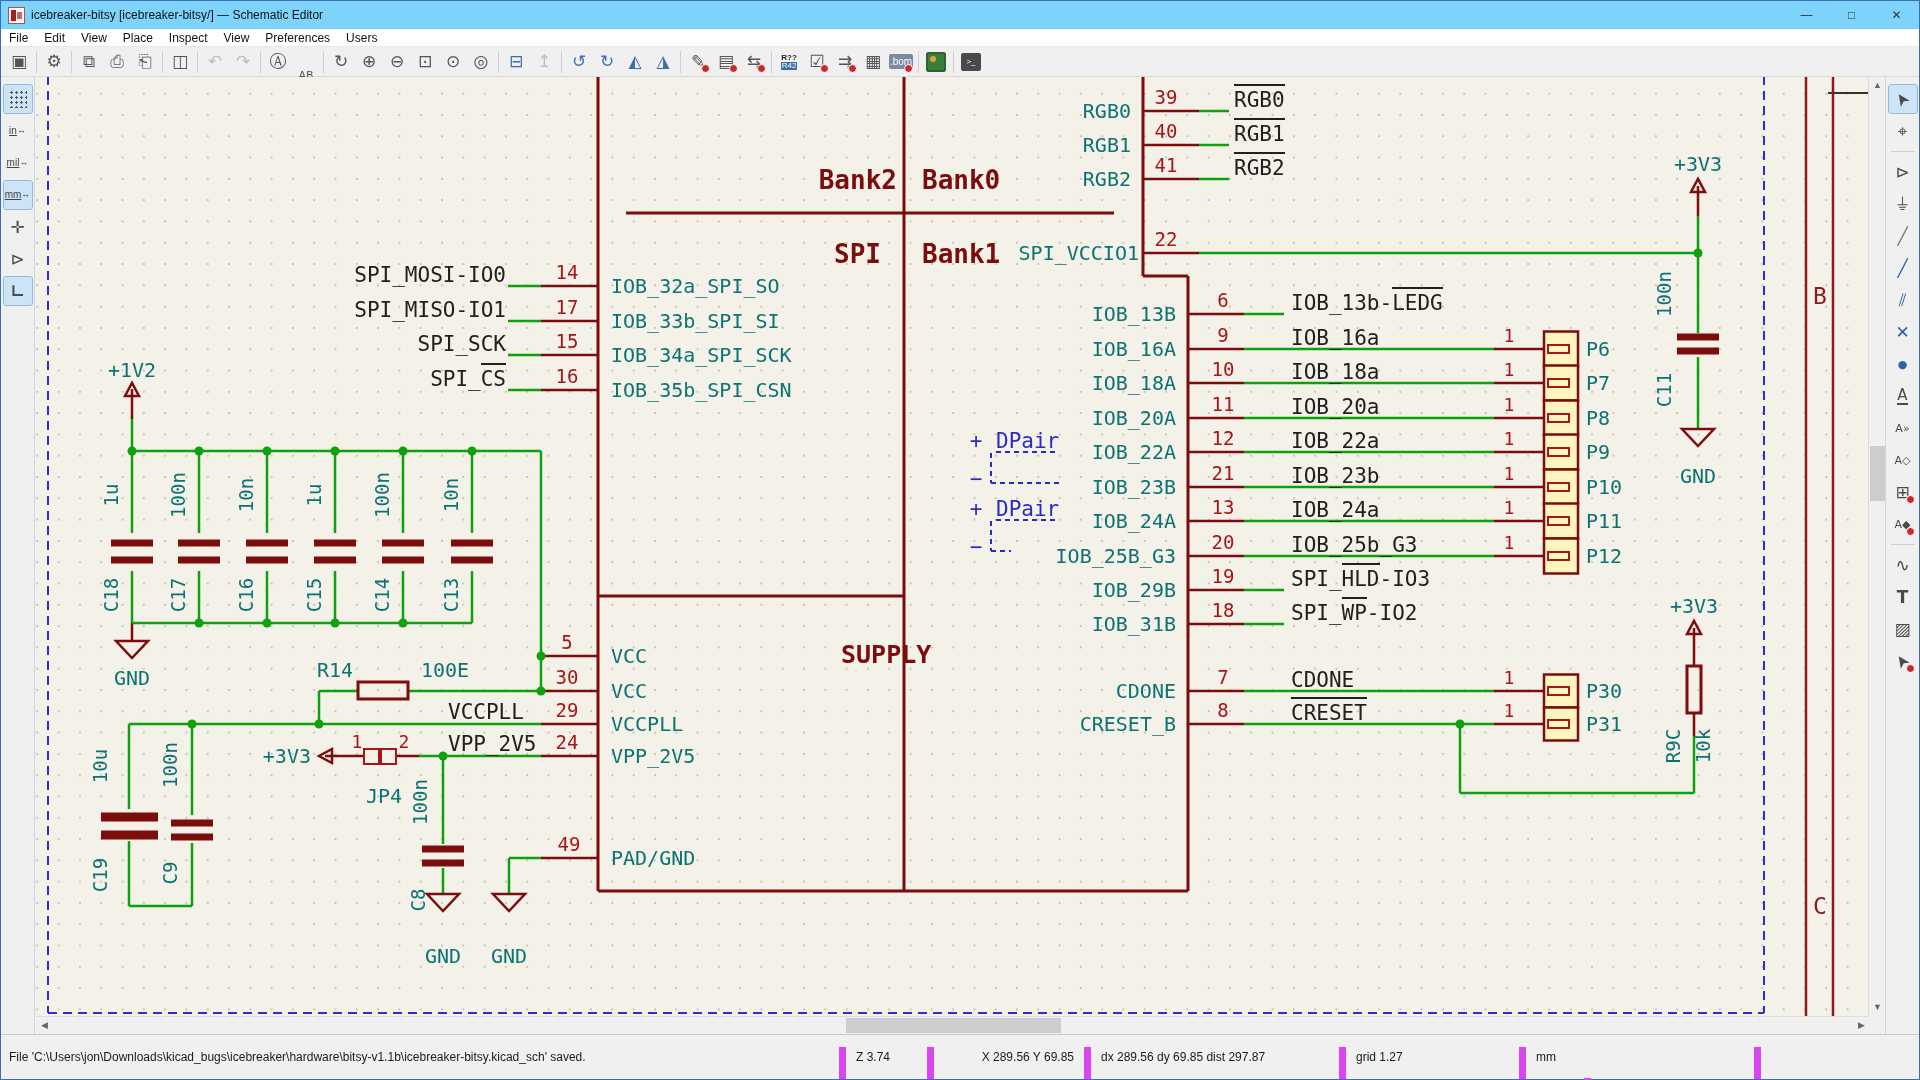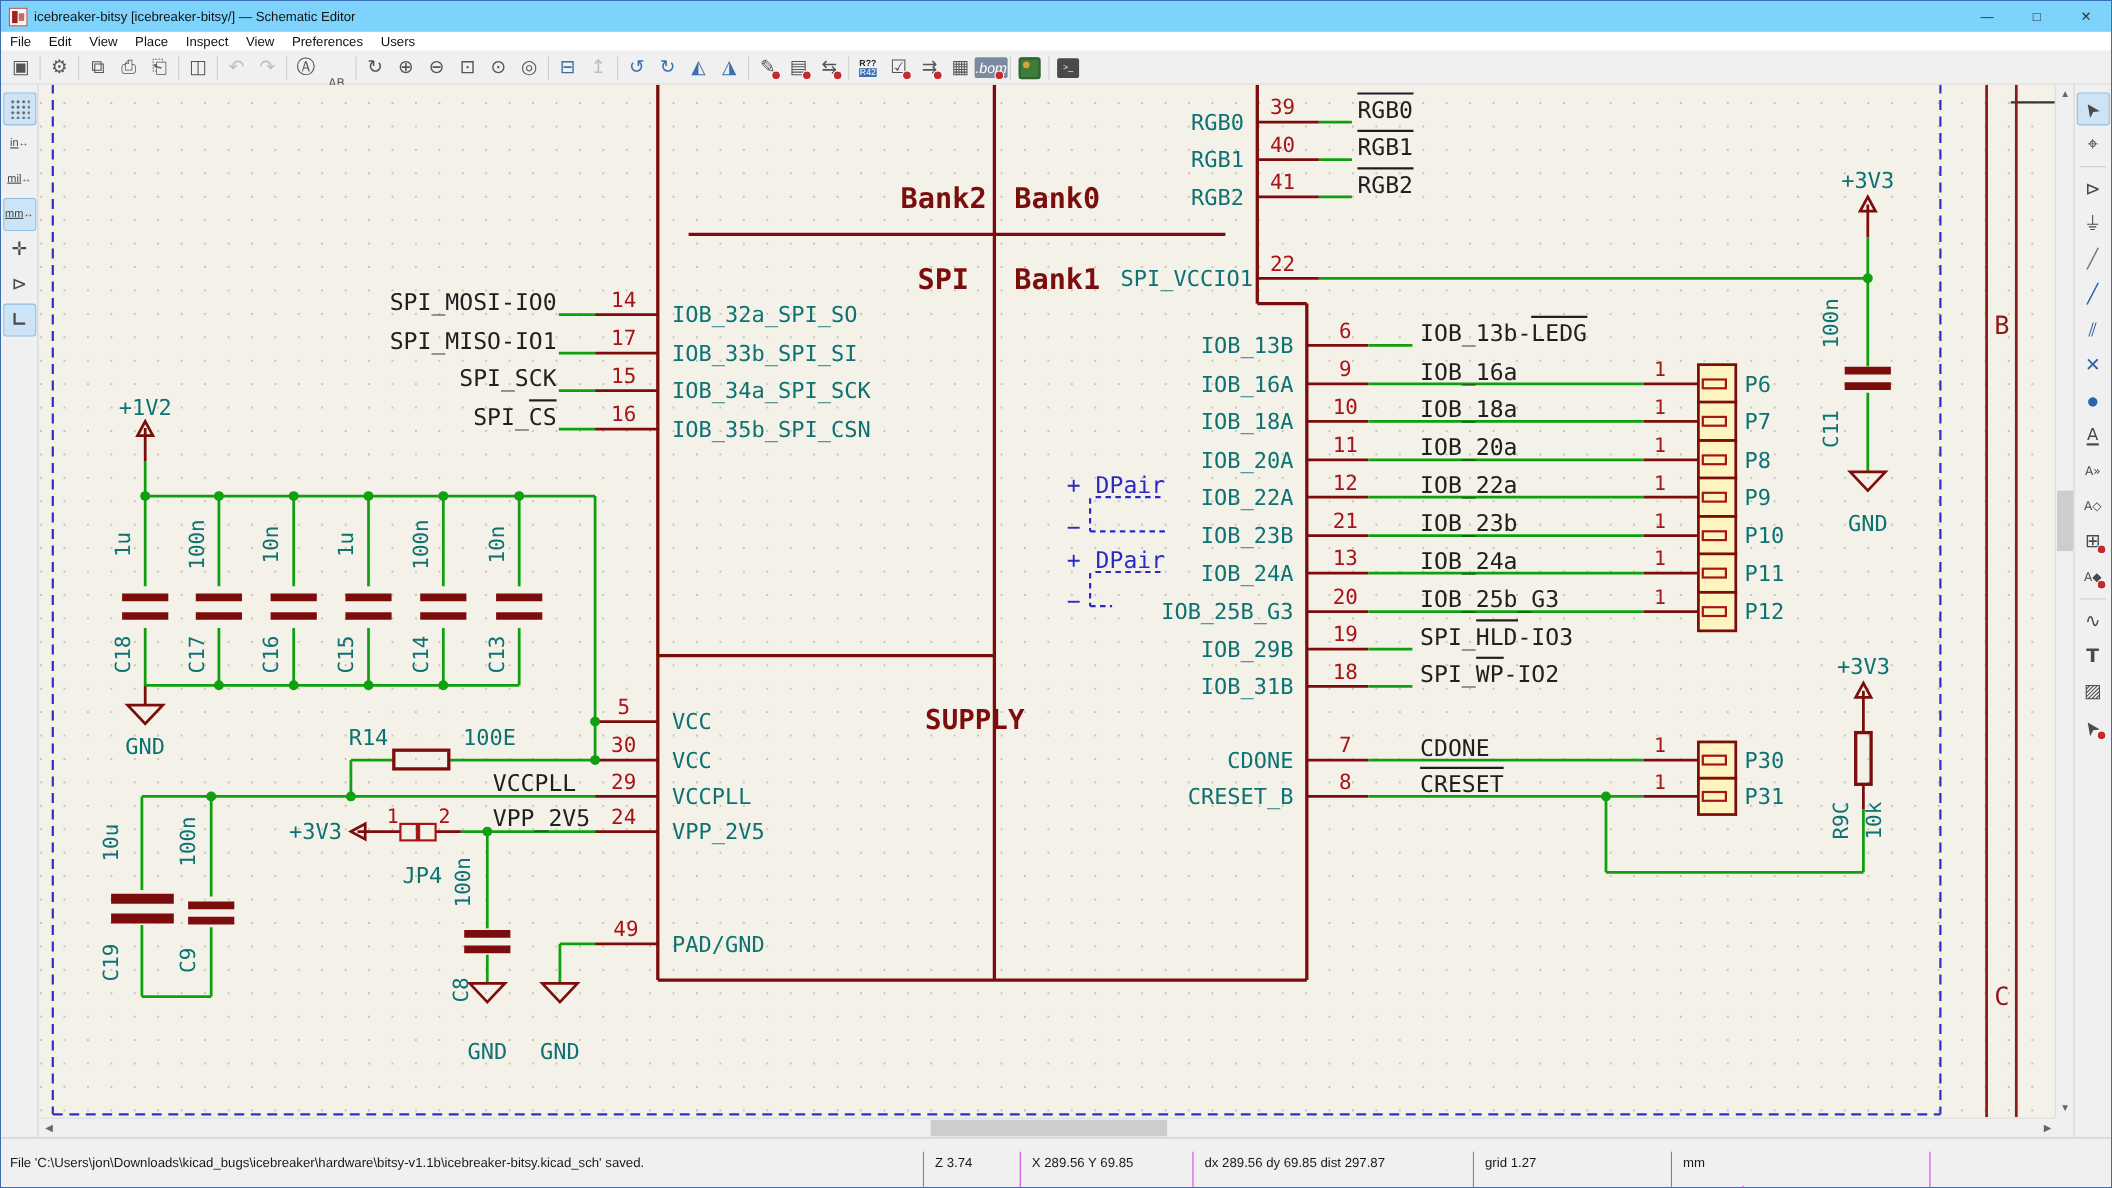--- a/index.html
+++ b/index.html
@@ -21,21 +21,21 @@
   #toolbar { position:absolute; left:0; top:46px; width:100%; height:30px; background:#f0f0f0; display:flex; align-items:center; border-bottom:1px solid #d9d9d9; padding-left:4px; }
   .tbtn { width:28px; height:26px; display:flex; align-items:center; justify-content:center; position:relative; border-radius:2px; }
   .tbtn .g { font-size:17px; color:#555; font-family:"DejaVu Sans",sans-serif; line-height:1; }
   .tbtn.gray .g { color:#bdbdbd; }
   .tbtn.blue .g { color:#3e6fad; }
   .tsep { width:1px; height:22px; background:#cfcfcf; margin:0 3px; }
   .badge { position:absolute; right:2px; bottom:2px; width:9px; height:9px; border-radius:50%; background:#c42b2b; border:1px solid #fff; }
   .ann { display:flex; flex-direction:column; align-items:center; line-height:1; }
   .ann b { font-size:8px; color:#222; font-weight:bold; }
   .ann i { font-size:8px; font-style:normal; color:#fff; background:#3e6fad; padding:0 1px; }
-  .bomic { font-size:13px; color:#fff; background:#7b8aa0; border-radius:2px; padding:2px 1px;font-style:italic; }
+  .bomic { font-size:10px; color:#fff; background:#7b8aa0; border-radius:2px; padding:2px 1px; }
   .pcbic { width:20px; height:20px; border-radius:3px; background:#3c7d3c; box-shadow:inset 0 0 0 2px #2f6330; position:relative; }
   .pcbic::after { content:""; position:absolute; left:4px; top:4px; width:6px; height:6px; border-radius:50%; background:#d8a437; }
   .conic { width:20px; height:18px; background:#4a4a4a; border-radius:2px; color:#fff; font-size:8px; display:flex; align-items:center; justify-content:center; }
   
   #leftrail { position:absolute; left:0; top:76px; width:34px; bottom:45px; background:#f0f0f0; border-right:1px solid #d5d5d5; display:flex; flex-direction:column; align-items:center; padding-top:6px; }
   #rightrail { position:absolute; right:0; top:76px; width:34px; bottom:45px; background:#f0f0f0; border-left:1px solid #d5d5d5; display:flex; flex-direction:column; align-items:center; padding-top:6px; }
   .rbtn { width:28px; height:28px; margin:2px 0; display:flex; align-items:center; justify-content:center; border-radius:2px; position:relative; }
   .rbtn .g { font-size:17px; color:#4a4a4a; font-family:"DejaVu Sans",sans-serif; line-height:1; }
   .rbtn.active { background:#cde3f6; outline:1px solid #8fbbe2; }
   .rbtn.blue .g { color:#2e62ad; }
@@ -57,21 +57,21 @@
   
   #vscroll { position:absolute; right:34px; top:76px; width:17px; height:939px; background:#f0f0f0; border-left:1px solid #dcdcdc; }
   #vthumb { position:absolute; left:1px; top:369px; width:15px; height:55px; background:#cdcdcd; }
   .varrow { position:absolute; left:0; width:17px; height:17px; font-size:9px; color:#666; text-align:center; line-height:17px; }
   #hscroll { position:absolute; left:35px; top:1015px; width:1834px; height:17px; background:#f0f0f0; border-top:1px solid #dcdcdc; }
   #hthumb { position:absolute; left:810px; top:1px; width:215px; height:15px; background:#cdcdcd; }
   .harrow { position:absolute; top:0; width:17px; height:17px; font-size:9px; color:#666; text-align:center; line-height:17px; }
   #scorner { position:absolute; right:34px; top:1015px; width:17px; height:17px; background:#f0f0f0; }
   
   #statusbar { position:absolute; left:0; bottom:0; width:100%; height:45px; background:#f0f0f0; border-top:1px solid #c9c9c9; display:flex; align-items:stretch; padding-top:12px; font-size:12px; color:#1a1a1a; }
-  .scell { border-left:1px solid #d946ef; padding:3px 10px 0 10px; white-space:nowrap; overflow:hidden; }
+  .scell { border-left:7px solid #d946ef; padding:3px 10px 0 10px; white-space:nowrap; overflow:hidden; }
   #st-msg { flex:1; border-left:none; padding-left:8px; }
 </style>
 </head>
 <body>
 
 <div id="win">
   <div id="titlebar">
     <div id="appicon"></div>
     <div id="title-text">icebreaker-bitsy [icebreaker-bitsy/] — Schematic Editor</div>
     <div id="wincontrols">
@@ -649,20 +649,20 @@
       </div>
       <div class="rbtn">
         <span class="g" style="transform: rotate(-125deg);">➤</span>
         <span class="badge"></span>
       </div>
     </div>
 
   <div id="statusbar">
     <div id="st-msg" class="scell">File 'C:\Users\jon\Downloads\kicad_bugs\icebreaker\hardware\bitsy-v1.1b\icebreaker-bitsy.kicad_sch' saved.</div>
     <div class="scell" style="width:88px;">Z 3.74</div>
-    <div class="scell" style="width:157px;">X 289.56  Y 69.85</div>
+    <div class="scell" style="width:157px;text-align:right;">X 289.56  Y 69.85</div>
     <div class="scell" style="width:255px;">dx 289.56  dy 69.85  dist 297.87</div>
     <div class="scell" style="width:180px;">grid 1.27</div>
     <div class="scell" style="width:65px;">mm</div>
     <div class="scell" style="width:170px;margin-top:31px;">Select item(s)</div>
     <div class="scell" style="width:165px;"></div>
   </div>
 </div>
 
 </body></html>

